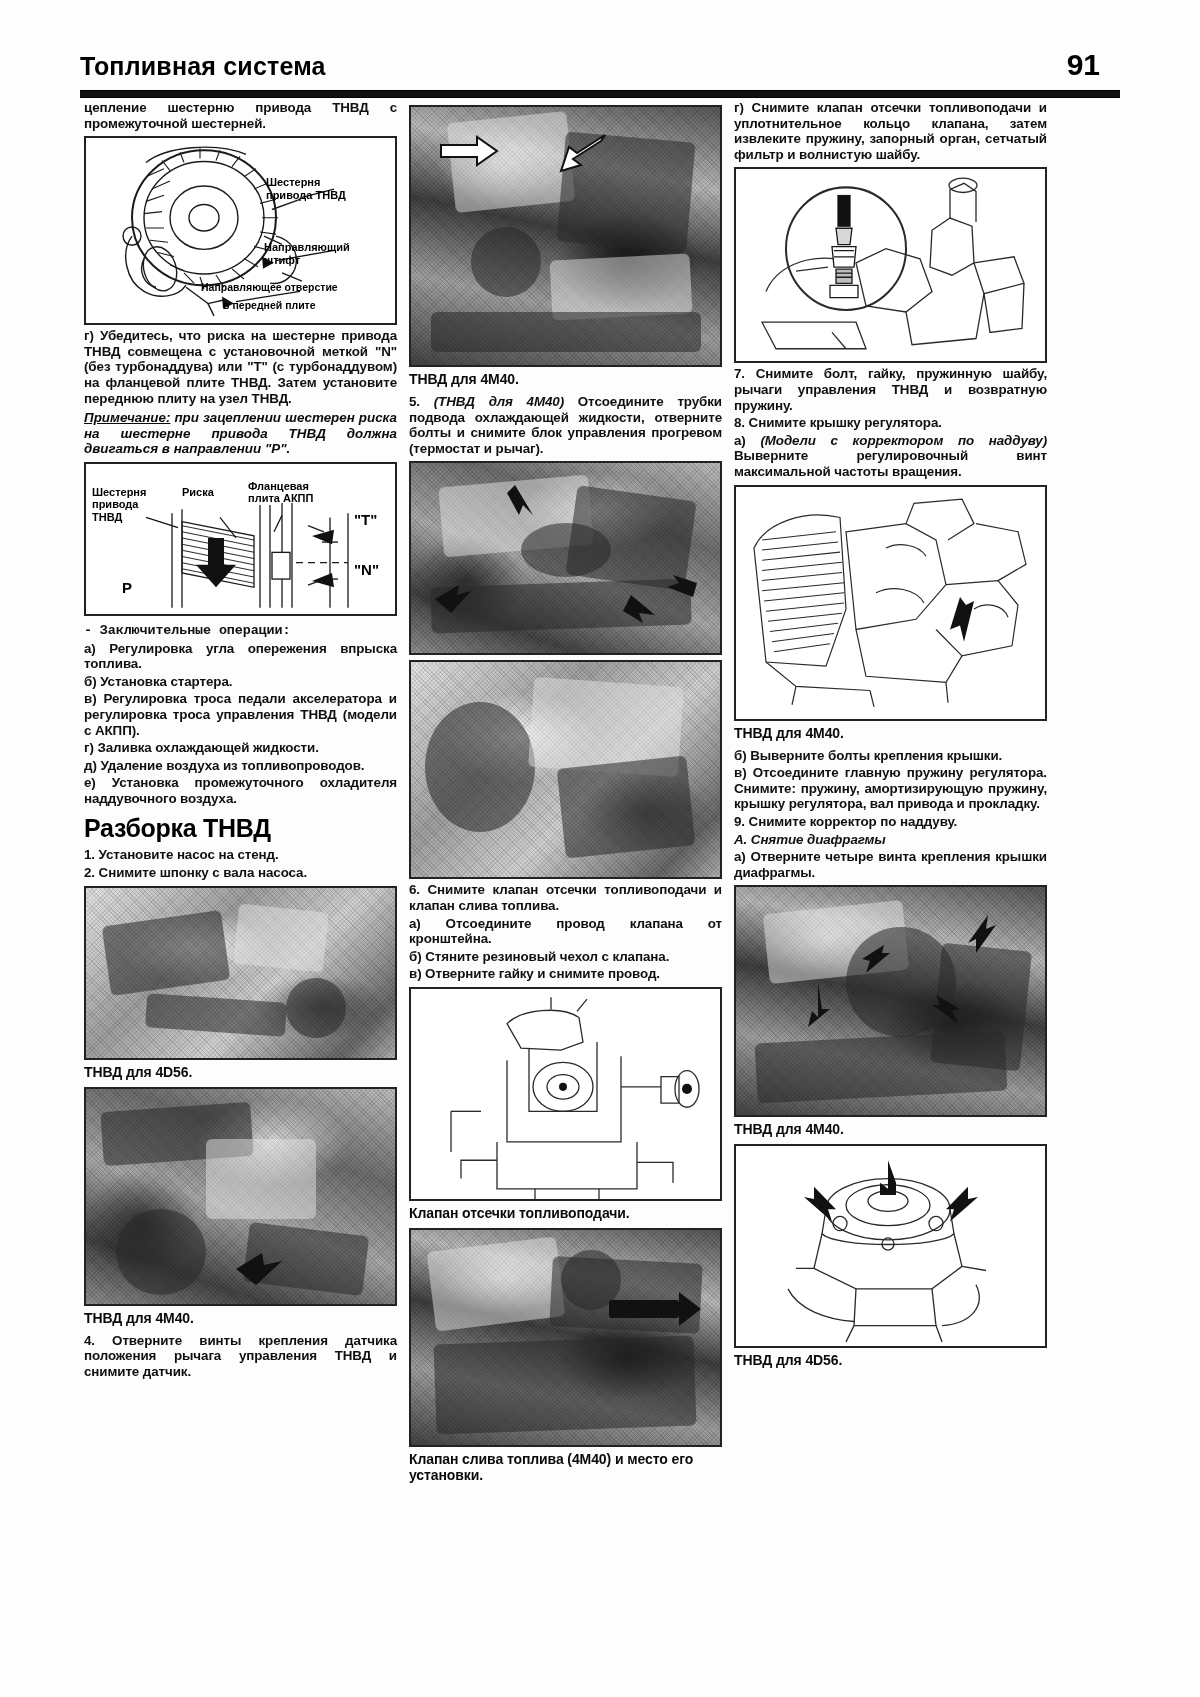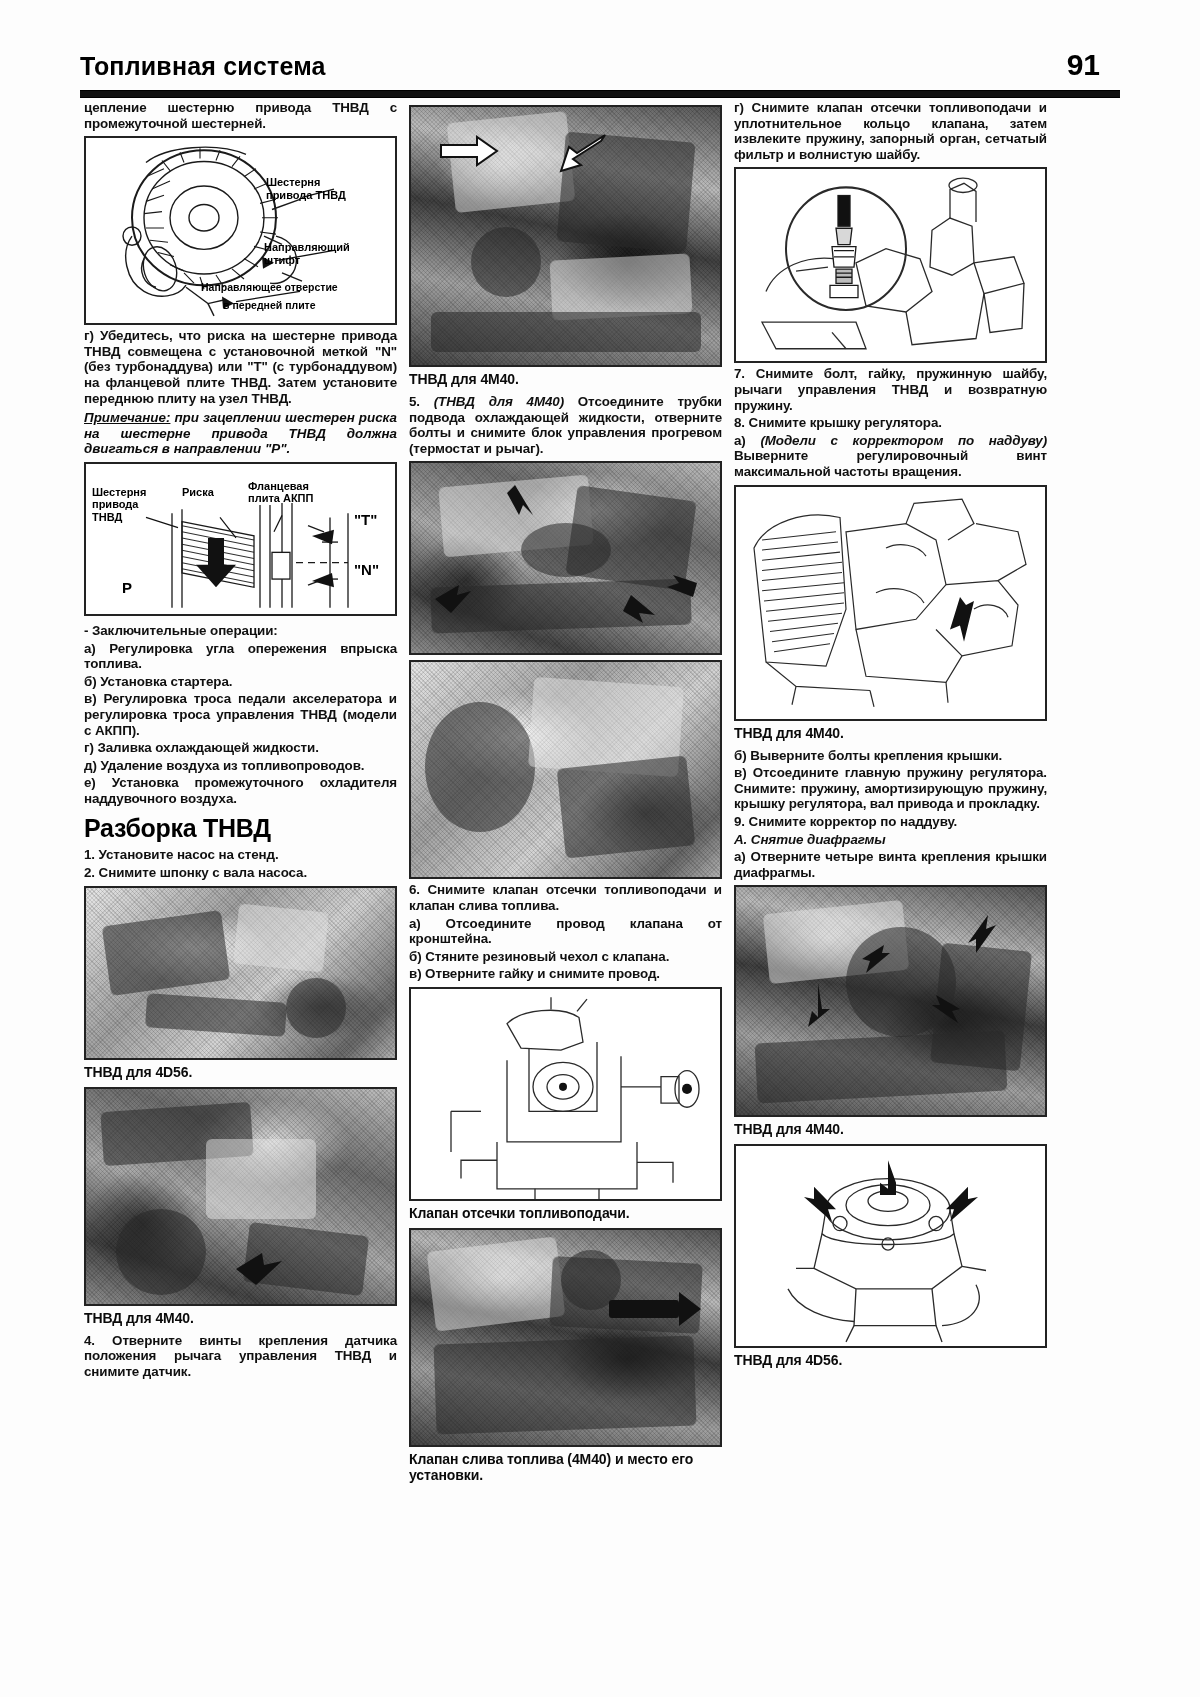--- a/index.html
+++ b/index.html
@@ -71,21 +71,21 @@
   
   .para {
     font-size: 13.4px;
     line-height: 15.6px;
     text-align: justify;
     margin: 0 0 2px 0;
     color: #101010;
     font-weight: bold;
     letter-spacing: -0.1px;
   }
-  .para.gap   { margin-top: 7px; }
+  .para.gap   { margin-top: 7px; font-family: Liberation Mono, monospace; }
   .note {
     font-size: 13.4px;
     line-height: 15.6px;
     text-align: justify;
     font-style: italic;
     font-weight: bold;
     margin: 4px 0 3px 0;
   }
   .note .lead {
     text-decoration: underline;

